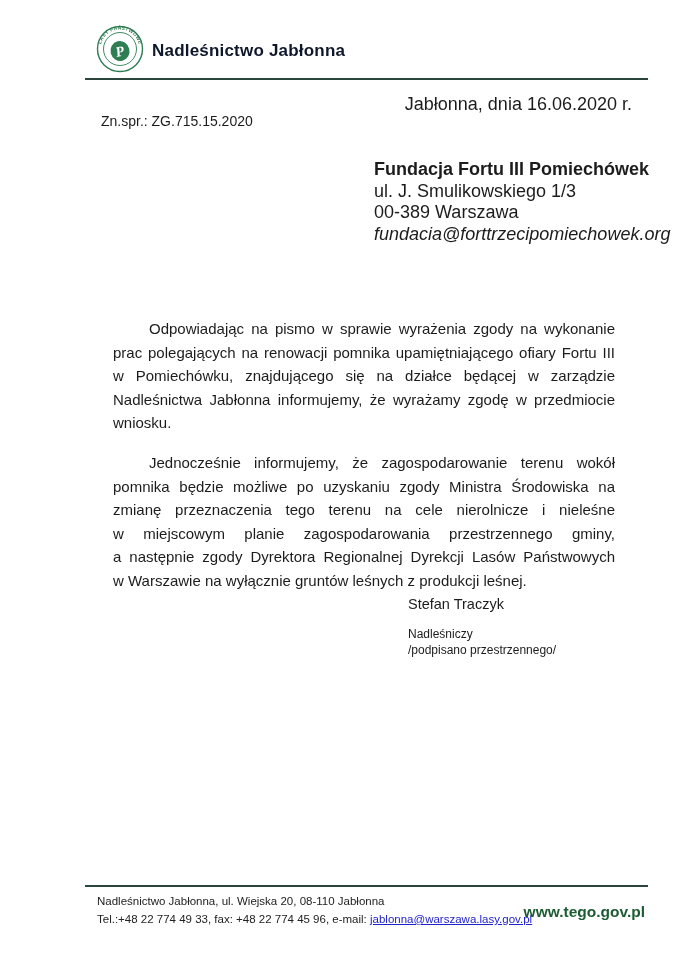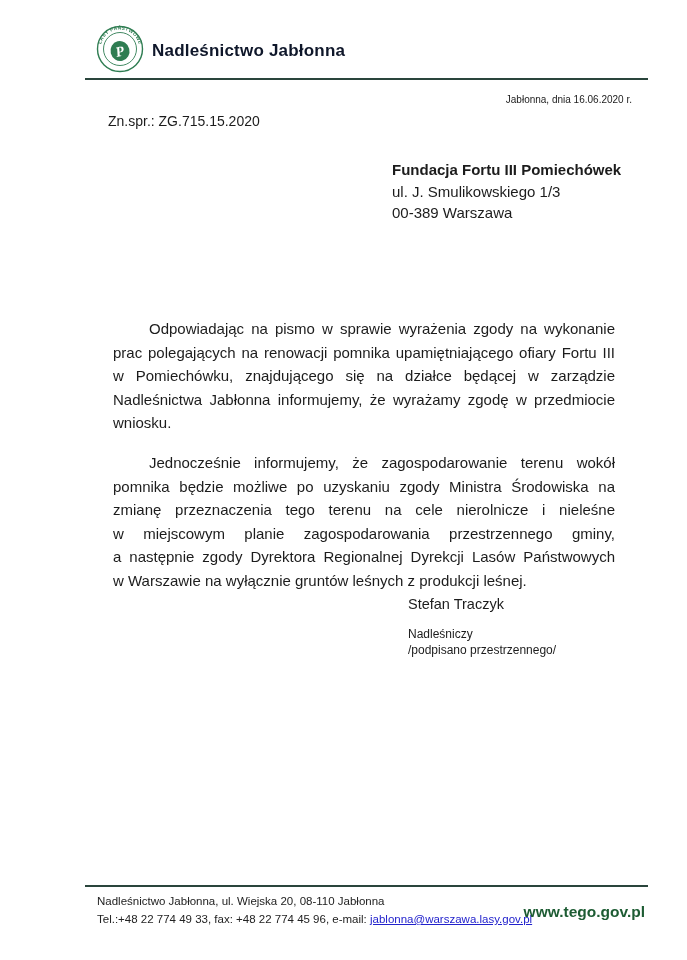--- a/index.html
+++ b/index.html
@@ -17,26 +17,26 @@
   .org-name {
     position: absolute; left: 152px; top: 41px;
     font-size: 17px; font-weight: bold; color: #0f172a;
     letter-spacing: 0.2px;
   }
   .rule { position: absolute; left: 85px; width: 563px; height: 2px; background: #2a453c; }
   .header-rule { top: 78px; }
   .footer-rule { top: 885px; }
   .date-line {
     position: absolute; left: 97px; top: 94px; width: 535px;
-    text-align: right; font-size: 10px;
+    text-align: right; font-size: 18px;
   }
-  .reference { position: absolute; left: 108px; top: 113px; font-size: 14px; }
+  .reference { position: absolute; left: 101px; top: 113px; font-size: 14px; }
   .recipient {
-    position: absolute; left: 392px; top: 159px;
-    font-size: 15px; line-height: 21.5px;
+    position: absolute; left: 374px; top: 159px;
+    font-size: 18px; line-height: 21.5px;
   }
   .r-name { font-weight: bold; }
   .r-email { font-style: italic; }
   .body-text {
     position: absolute; left: 97px; top: 301px; width: 534px;
     font-size: 15px; line-height: 23.6px;
     text-align: justify; text-align-last: left;
   }
   .body-text p { margin: 16px; text-indent: 36px; }
   .signature { position: absolute; left: 408px; top: 596px; }
@@ -78,20 +78,21 @@
   <div class="rule header-rule"></div>
 
   <div class="date-line">Jabłonna, dnia 16.06.2020 r.</div>
 
   <div class="reference">Zn.spr.: ZG.715.15.2020</div>
 
   <div class="recipient">
     <div class="r-name">Fundacja Fortu III Pomiechówek</div>
     <div>ul. J. Smulikowskiego 1/3</div>
     <div>00-389 Warszawa</div>
+    <div class="r-email">fundacia@forttrzecipomiechowek.org</div>
   </div>
 
   <div class="body-text">
     <p>Odpowiadając na pismo w&nbsp;sprawie wyrażenia zgody na wykonanie prac polegających na renowacji pomnika upamiętniającego ofiary Fortu III w&nbsp;Pomiechówku, znajdującego się na działce będącej w&nbsp;zarządzie Nadleśnictwa Jabłonna informujemy, że wyrażamy zgodę w&nbsp;przedmiocie wniosku.</p>
     <p>Jednocześnie informujemy, że zagospodarowanie terenu wokół pomnika będzie możliwe po uzyskaniu zgody Ministra Środowiska na zmianę przeznaczenia tego terenu na cele nierolnicze i&nbsp;nieleśne w&nbsp;miejscowym planie zagospodarowania przestrzennego gminy, a&nbsp;następnie zgody Dyrektora Regionalnej Dyrekcji Lasów Państwowych w&nbsp;Warszawie na wyłącznie gruntów leśnych z&nbsp;produkcji leśnej.</p>
   </div>
 
   <div class="signature">
     <div class="sig-name">Stefan Traczyk</div>
     <div class="sig-title">Nadleśniczy</div>

